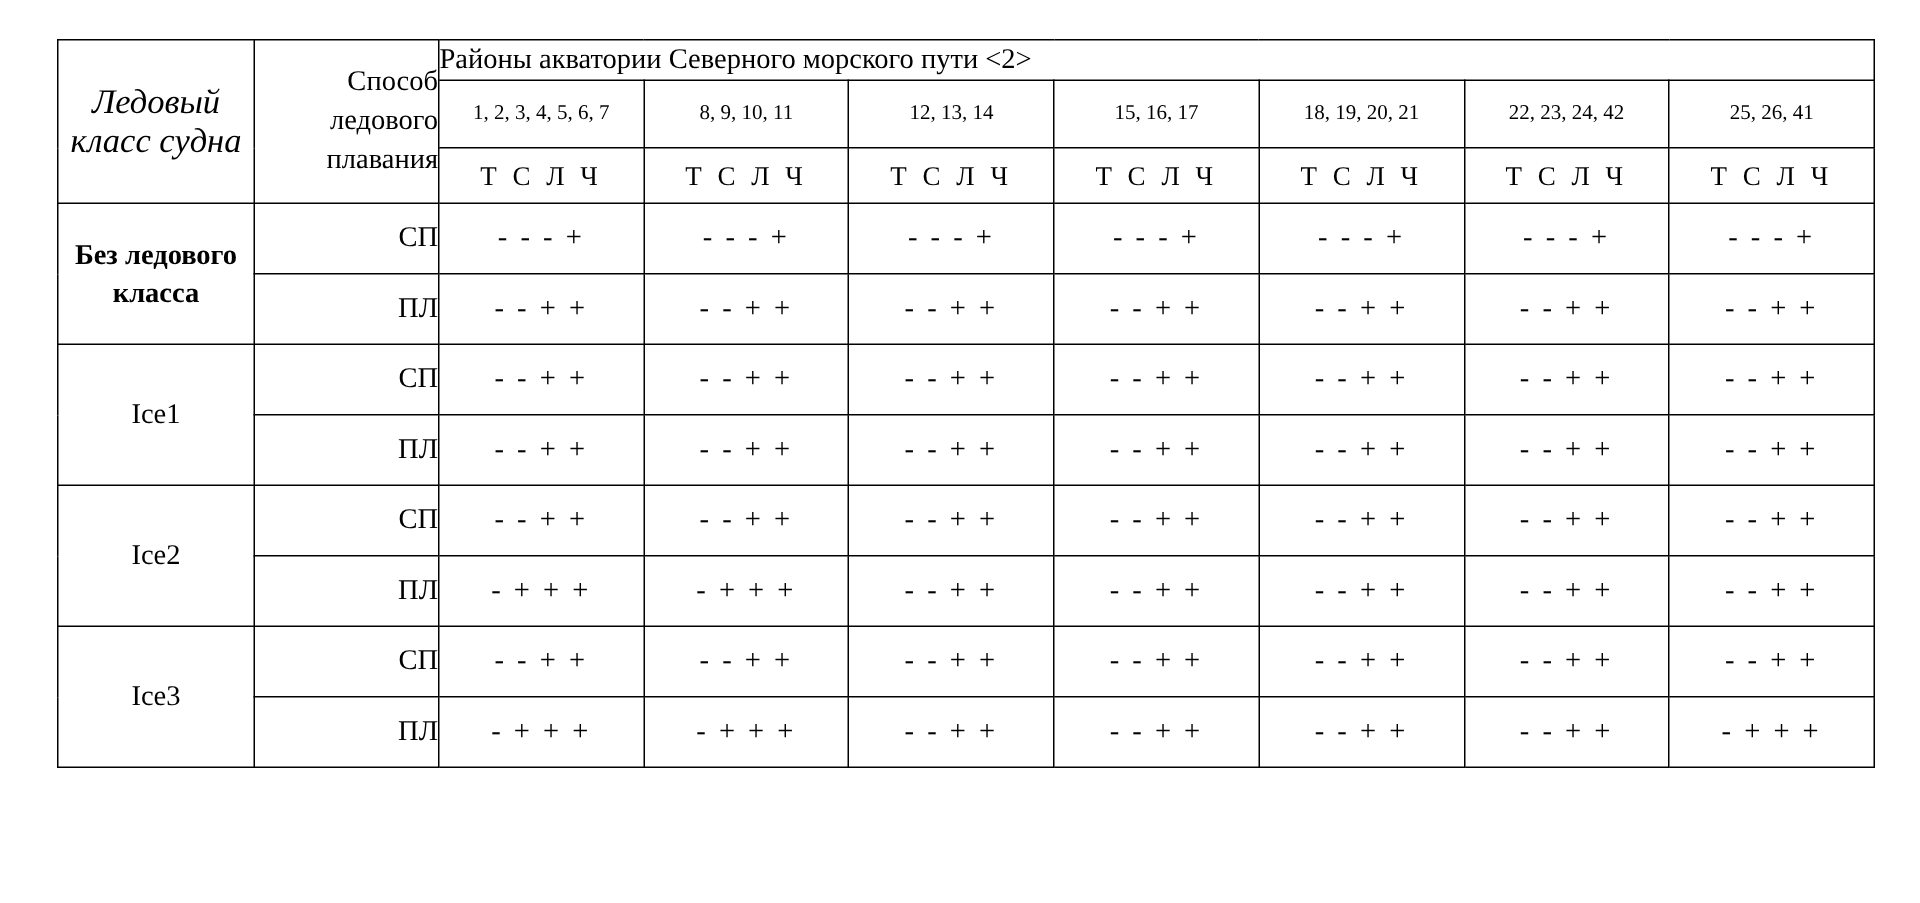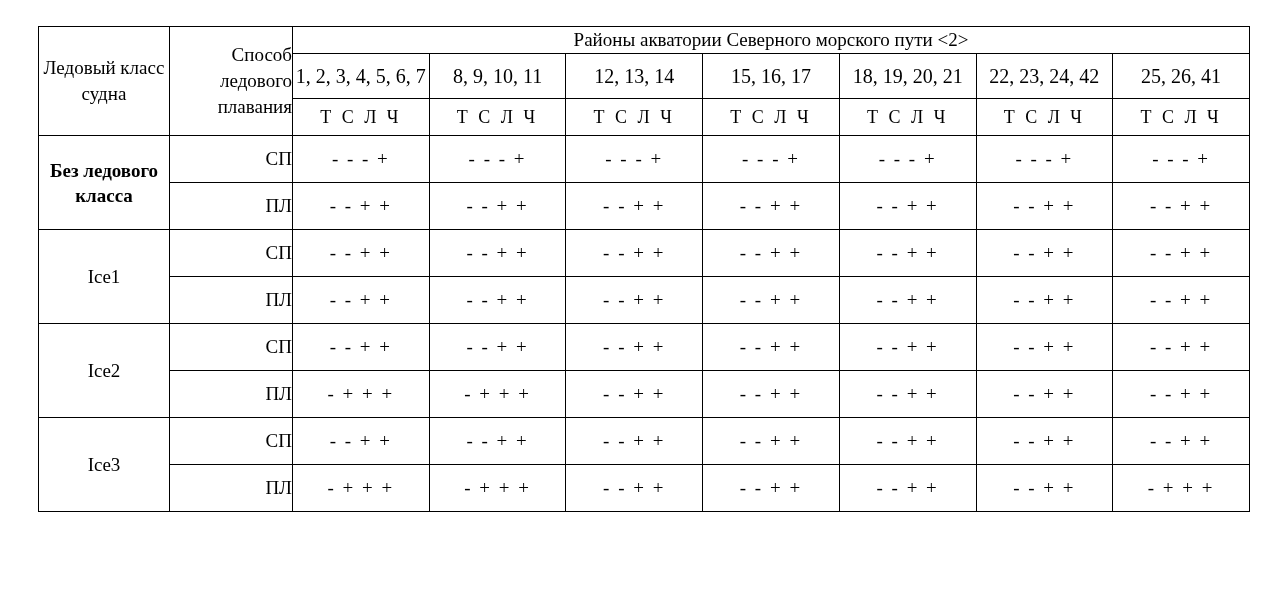--- a/index.html
+++ b/index.html
@@ -29,40 +29,40 @@
   table.ice-table td,
   table.ice-table th {
     border: 1px solid #000000;
     font-weight: normal;
     vertical-align: middle;
     padding: 0;
   }
   .h-class {
     width: 130px;
     text-align: center;
-    font-size: 19px;
+    font-size: 23px;
     line-height: 26px;
     padding: 4px 6px;
+    font-style: italic;
   }
   .h-mode {
     width: 122px;
     text-align: right;
     font-size: 19px;
     line-height: 26px;
     padding: 4px 6px;
   }
   .h-regions {
-    text-align: center;
     font-size: 19px;
     line-height: 26px;
     padding: 10px 6px;
   }
   .h-zone {
     text-align: center;
-    font-size: 20px;
+    font-size: 14px;
     line-height: 24px;
     padding: 10px 4px;
     height: 44px;
   }
   .h-tslch {
     text-align: center;
     font-size: 18px;
     letter-spacing: 3px;
     padding: 8px 4px;
     height: 36px;

